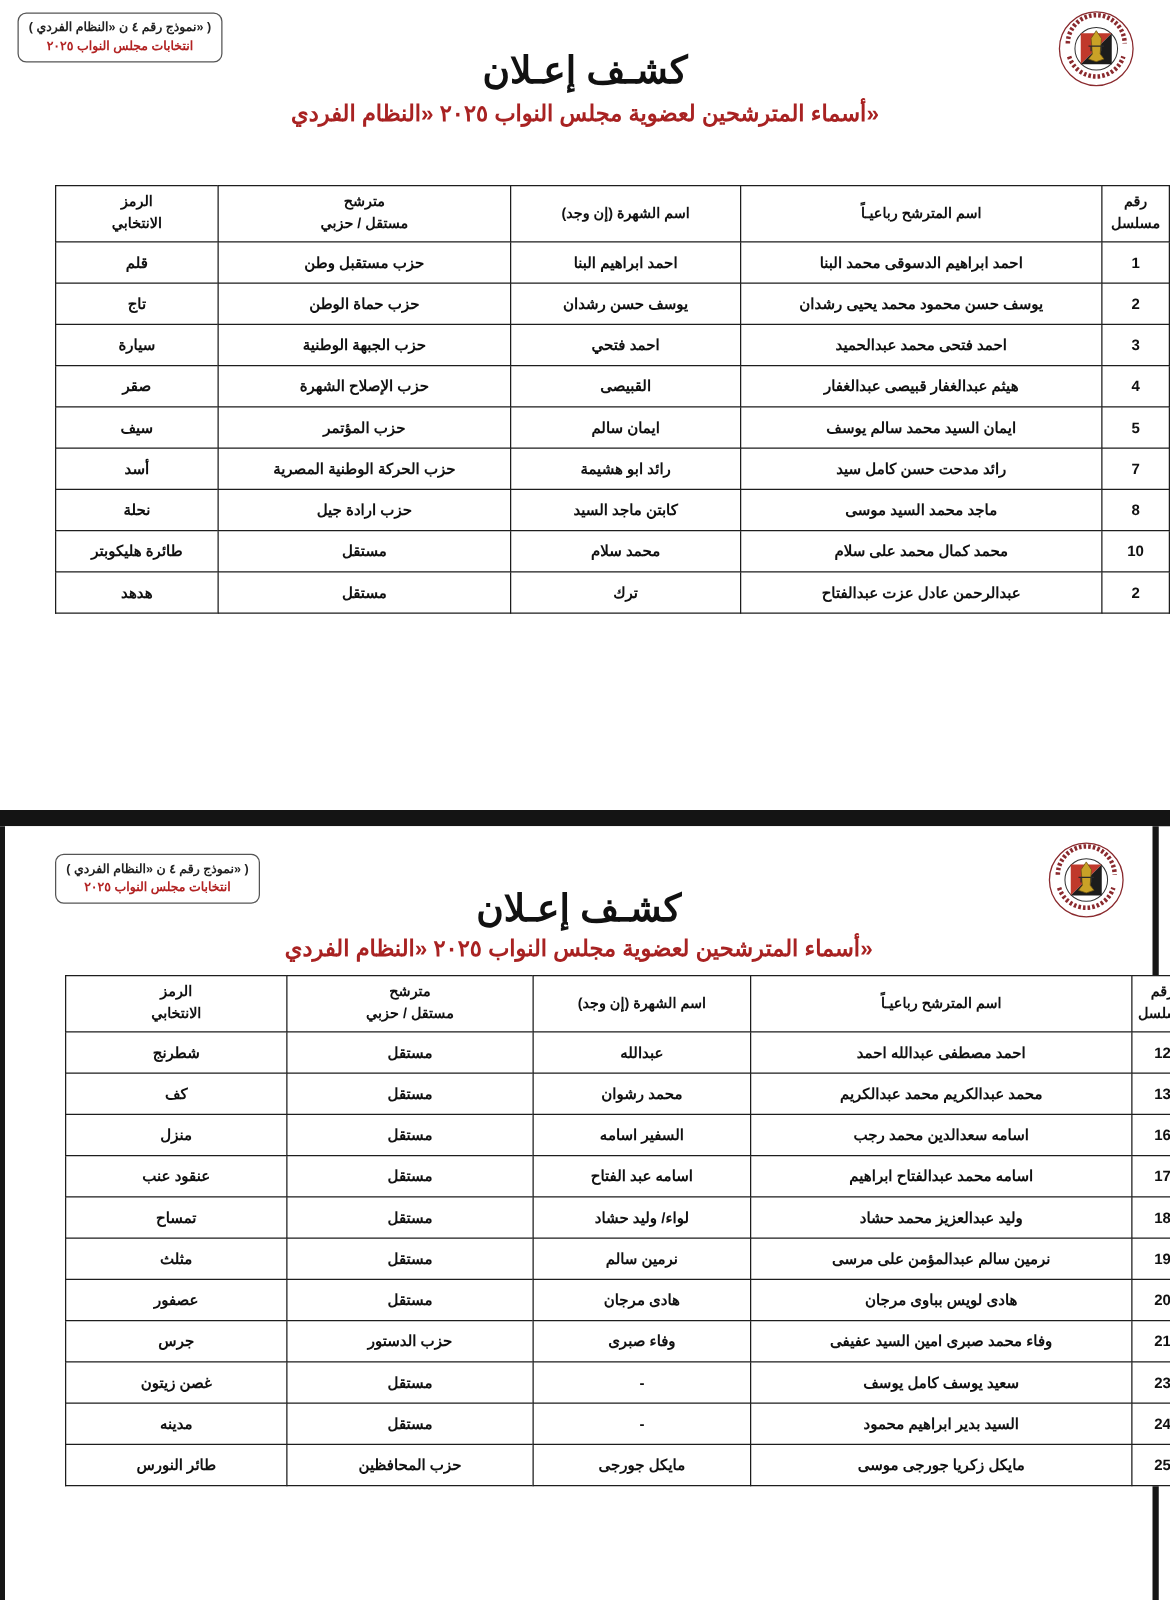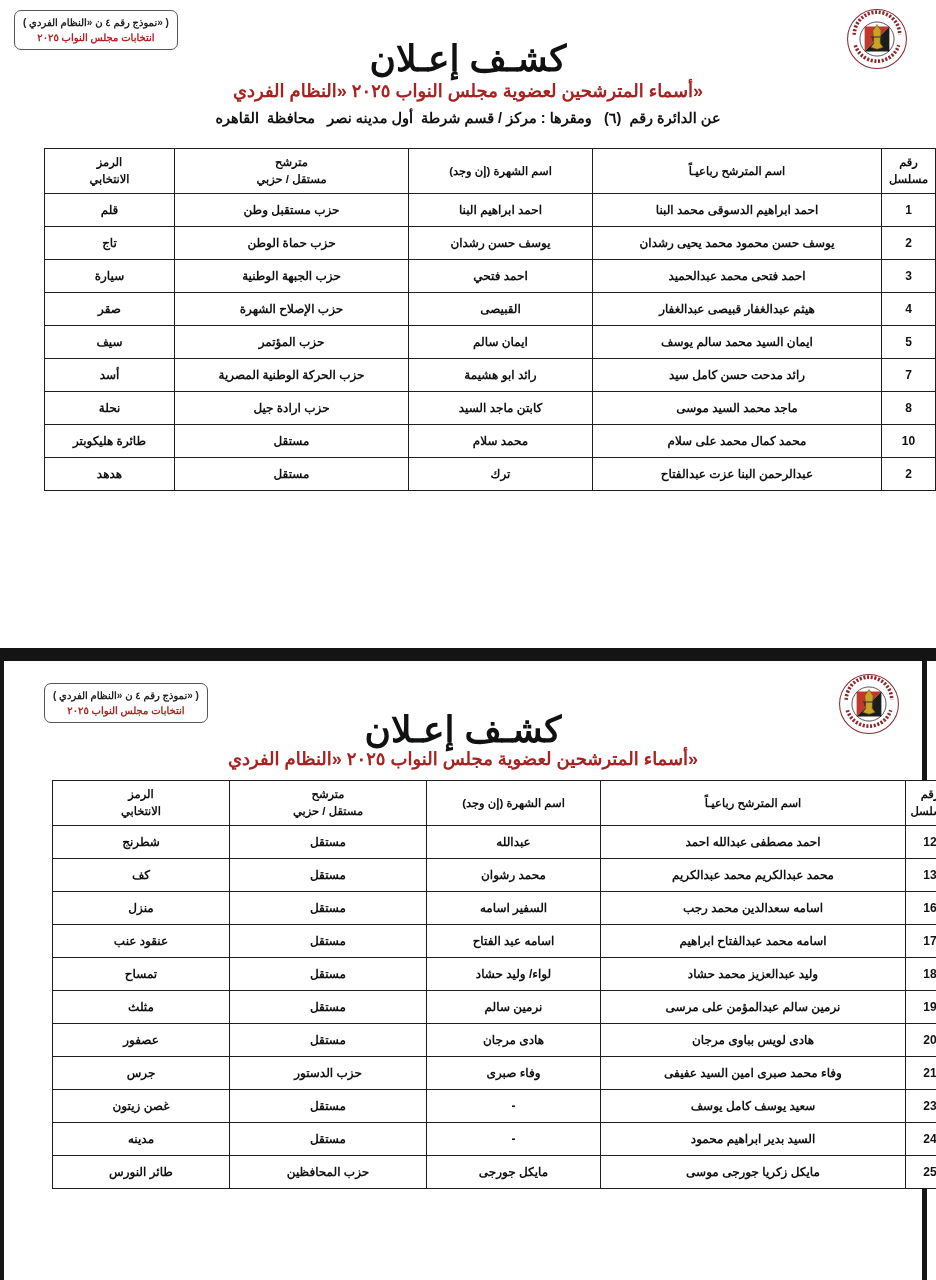--- a/index.html
+++ b/index.html
@@ -9,21 +9,21 @@
   .page1{top:0;height:648px;}
   .separator{position:absolute;top:648px;left:0;width:936px;height:13px;background:#141414;}
   .page2{top:661px;height:619px;border-left:4px solid #161616;border-right:5px solid #161616;
          width:927px;box-sizing:border-box;}
   .form-box{position:absolute;border:1.6px solid #555;border-radius:7px;text-align:center;
             padding:4px 8px;font-weight:bold;font-size:10px;line-height:1.5;background:#fff;}
   .form-box .l1{color:#222;white-space:nowrap;}
   .form-box .l2{color:#b22222;white-space:nowrap;}
   .logo{position:absolute;width:62px;height:62px;}
   .doc-title{position:absolute;left:0;right:0;text-align:center;font-weight:bold;color:#111;
-             font-size:36px;letter-spacing:1px;}
+             font-size:30px;letter-spacing:1px;}
   .doc-subtitle{position:absolute;left:0;right:0;text-align:center;font-weight:bold;
                 color:#a82222;font-size:18px;}
   .district-line{position:absolute;left:0;right:0;text-align:center;font-weight:bold;
                  color:#111;font-size:14.5px;white-space:pre;}
   table.cand{position:absolute;border-collapse:collapse;direction:rtl;background:#fff;
              table-layout:fixed;}
   table.cand th,table.cand td{border:1.6px solid #1d1d1d;text-align:center;vertical-align:middle;
              font-weight:bold;color:#111;padding:2px 4px;overflow:hidden;}
   table.cand th{font-size:11.5px;line-height:1.45;white-space:pre-line;height:40px;}
   table.cand td{font-size:12px;height:28px;}
@@ -54,21 +54,20 @@
       <circle cx="30" cy="30" r="16.5" fill="#ffffff" stroke="#333" stroke-width="0.8"></circle>
       <path d="M 18,18 L 42,18 L 18,42 Z" fill="#c0392b"></path>
       <path d="M 42,18 L 42,42 L 18,42 Z" fill="#1c1c1c"></path>
       <rect x="20" y="20" width="20" height="20" fill="none"></rect>
       <path d="M 30,16 L 34,22 L 33,34 L 36,38 L 30,40 L 24,38 L 27,34 L 26,22 Z" fill="#c9a227" stroke="#6b5313" stroke-width="0.6"></path>
       <path d="M 24,28 h 12 M 26,28 v 4 m 8,-4 v 4" stroke="#2b2b2b" stroke-width="1" fill="none"></path>
     </svg>
 
     <div class="doc-title" style="top:38px;">كشـف إعـلان</div>
     <div class="doc-subtitle" style="top:80px;">أسماء المترشحين لعضوية مجلس النواب ٢٠٢٥ «النظام الفردي»</div>
-    <div class="district-line" style="top:110px;">عن الدائرة رقم  (٦)   ومقرها : مركز / قسم شرطة  أول مدينه نصر   محافظة  القاهره</div>
 
     <table class="cand t1">
       <thead>
         <tr>
           <th class="c-serial">رقم
 مسلسل</th>
           <th class="c-name">اسم المترشح رباعيـاً</th>
           <th class="c-shohra">اسم الشهرة (إن وجد)</th>
           <th class="c-party">مترشح
 مستقل / حزبي</th>
@@ -128,21 +127,21 @@
           </tr>
         <tr>
             <td class="c-serial">10</td>
             <td class="c-name">محمد كمال محمد على سلام</td>
             <td class="c-shohra">محمد سلام</td>
             <td class="c-party">مستقل</td>
             <td class="c-symbol">طائرة هليكوبتر</td>
           </tr>
         <tr>
             <td class="c-serial">2</td>
-            <td class="c-name">عبدالرحمن البنا عزت عبدالفتاح</td>
+            <td class="c-name">عبدالرحمن عادل عزت عبدالفتاح</td>
             <td class="c-shohra">ترك</td>
             <td class="c-party">مستقل</td>
             <td class="c-symbol">هدهد</td>
           </tr>
       </tbody>
     </table>
   </div>
 
   <div class="separator"></div>
 

